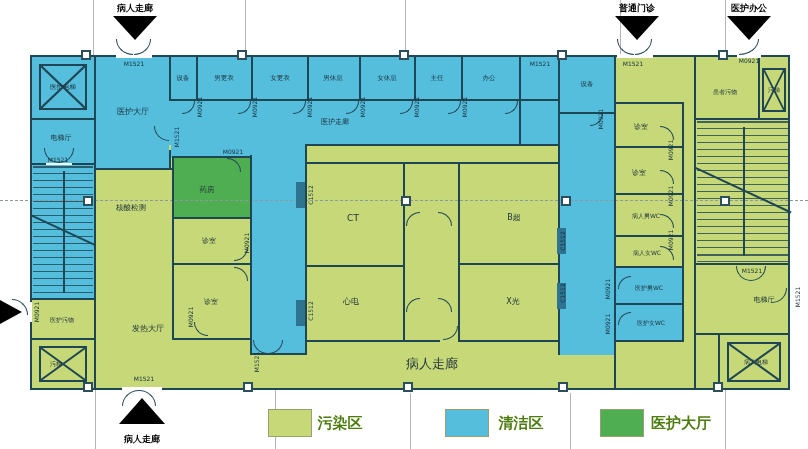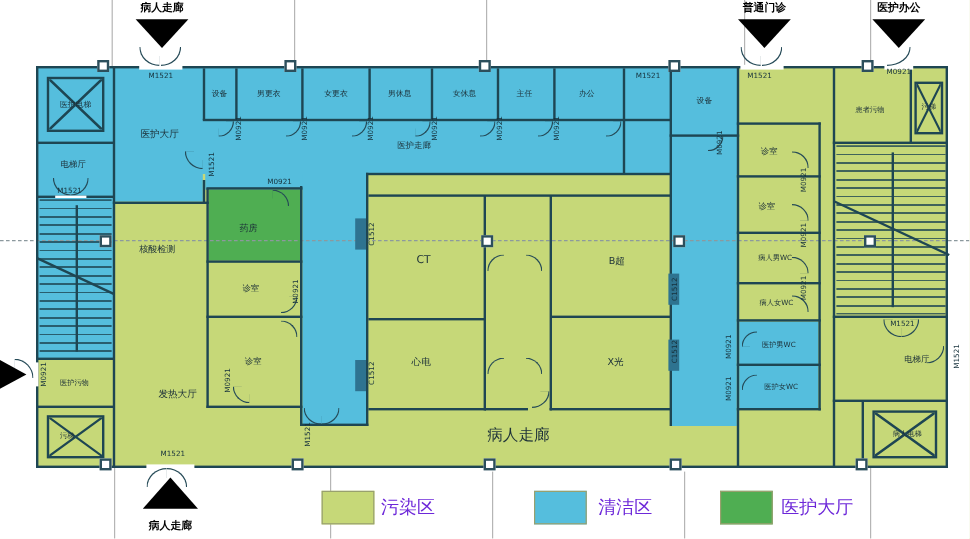--- a/index.html
+++ b/index.html
@@ -23,21 +23,21 @@
   .stair{position:absolute;z-index:3;background-image:repeating-linear-gradient(to bottom,rgba(30,70,83,.8) 0 1.5px,transparent 1.5px 7px)}
   .rail{position:absolute;left:50%;top:4%;width:2px;height:92%;background:#1e4653}
   .diag{position:absolute;left:-8%;top:48%;width:116%;height:2px;background:#1e4653;transform:rotate(25deg)}
   .elev{position:absolute;border:2px solid #1e4653;box-sizing:border-box;z-index:3}
   .elev svg{display:block;width:100%;height:100%}
   .arrow-d{position:absolute;width:0;height:0;border-left:22px solid transparent;border-right:22px solid transparent;border-top:24px solid #000;z-index:2}
   .arrow-u{position:absolute;width:0;height:0;border-left:23px solid transparent;border-right:23px solid transparent;border-bottom:26px solid #000;z-index:2}
   .arrow-r{position:absolute;width:0;height:0;border-top:12px solid transparent;border-bottom:12px solid transparent;border-left:22px solid #000;z-index:2}
   .ent{font-size:9px;color:#000;font-weight:600}
   .leg-sw{position:absolute;width:42px;height:26px;border:1px solid #98a06e;z-index:2}
-  .leg-lb{font-size:15px;font-weight:400;color:#6d28d9}
+  .leg-lb{font-size:15px;font-weight:700;color:#4d7c0f}
 </style>
 </head>
 <body>
 
 <div class="plan">
 
   <div class="grid" style="left:93px;top:0;width:1px;height:55px"></div>
   <div class="grid" style="left:245px;top:0;width:1px;height:55px"></div>
   <div class="grid" style="left:405px;top:0;width:1px;height:55px"></div>
   <div class="grid" style="left:620px;top:0;width:1px;height:55px"></div>
@@ -215,21 +215,21 @@
   <span class="lbl" style="left:61px;top:138px;font-size:7px">电梯厅</span>
   <span class="lbl" style="left:133px;top:112px;font-size:8px">医护大厅</span>
   <span class="lbl" style="left:183px;top:78px;font-size:6.5px">设备</span>
   <span class="lbl" style="left:224px;top:78px;font-size:6.5px">男更衣</span>
   <span class="lbl" style="left:280px;top:78px;font-size:6.5px">女更衣</span>
   <span class="lbl" style="left:333px;top:78px;font-size:6.5px">男休息</span>
   <span class="lbl" style="left:387px;top:78px;font-size:6.5px">女休息</span>
   <span class="lbl" style="left:437px;top:78px;font-size:6.5px">主任</span>
   <span class="lbl" style="left:489px;top:78px;font-size:6.5px">办公</span>
   <span class="lbl" style="left:587px;top:84px;font-size:6.5px">设备</span>
-  <span class="lbl" style="left:345px;top:122px;font-size:7px">医护走廊</span>
+  <span class="lbl" style="left:335px;top:122px;font-size:7px">医护走廊</span>
   <span class="lbl" style="left:131px;top:208px;font-size:7.5px">核酸检测</span>
   <span class="lbl" style="left:207px;top:190px;font-size:7.5px">药房</span>
   <span class="lbl" style="left:209px;top:241px;font-size:7px">诊室</span>
   <span class="lbl" style="left:211px;top:302px;font-size:7px">诊室</span>
   <span class="lbl" style="left:148px;top:329px;font-size:8px">发热大厅</span>
   <span class="lbl" style="left:353px;top:218px;font-size:9px">CT</span>
   <span class="lbl" style="left:351px;top:302px;font-size:8px">心电</span>
   <span class="lbl" style="left:514px;top:218px;font-size:8px">B超</span>
   <span class="lbl" style="left:513px;top:302px;font-size:8px">X光</span>
   <span class="lbl" style="left:432px;top:363px;font-size:13px">病人走廊</span>

